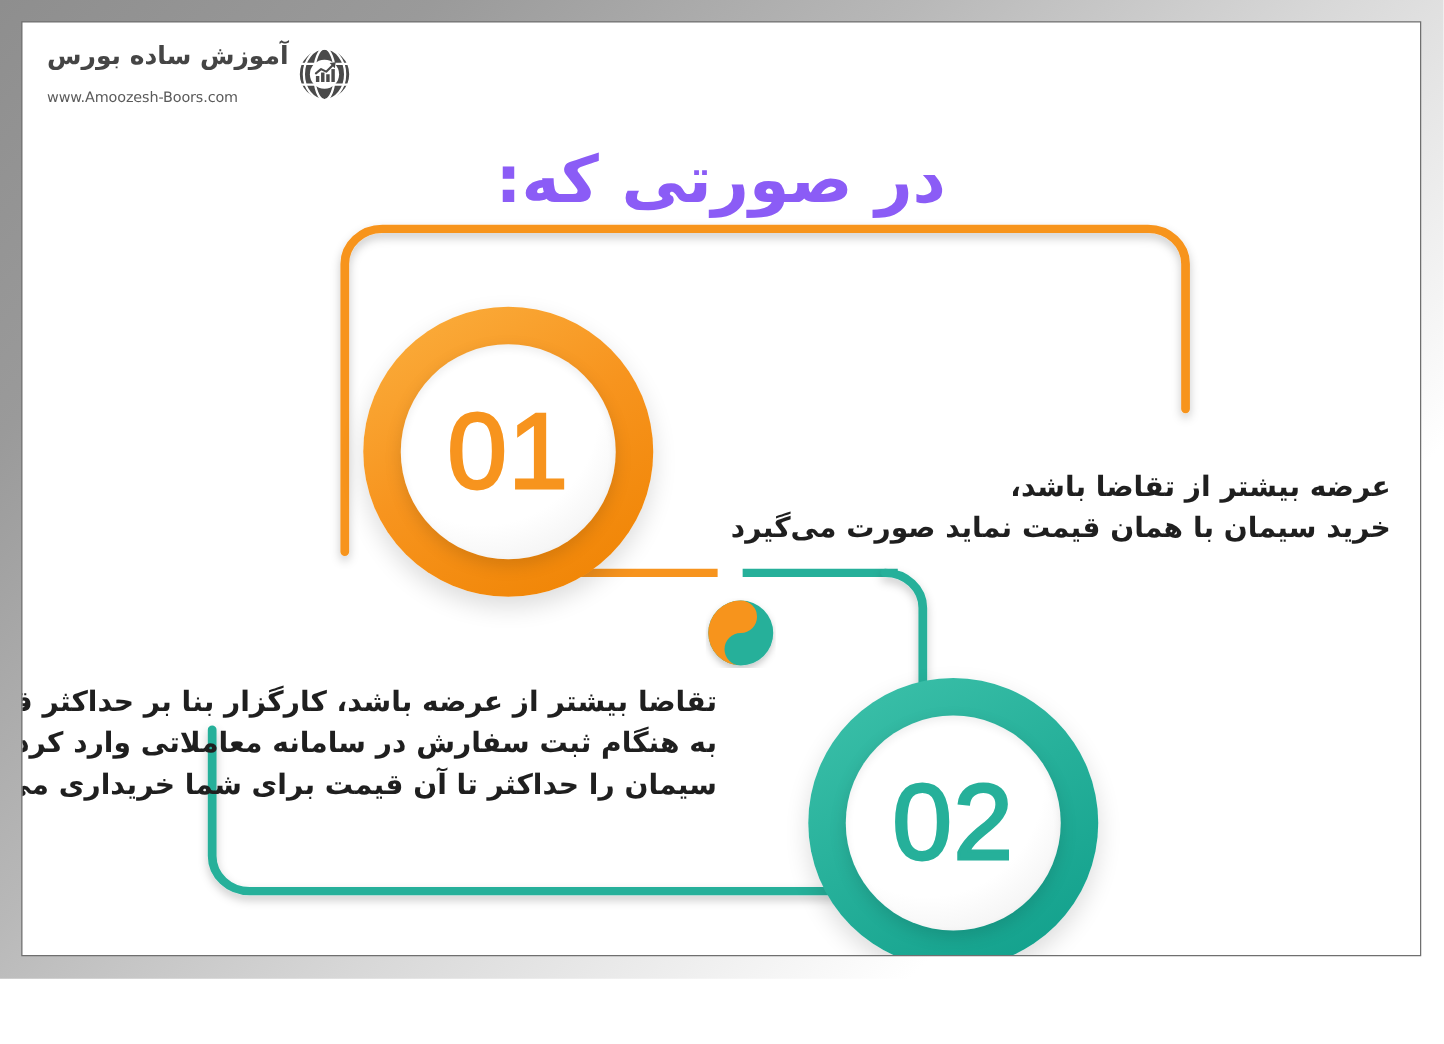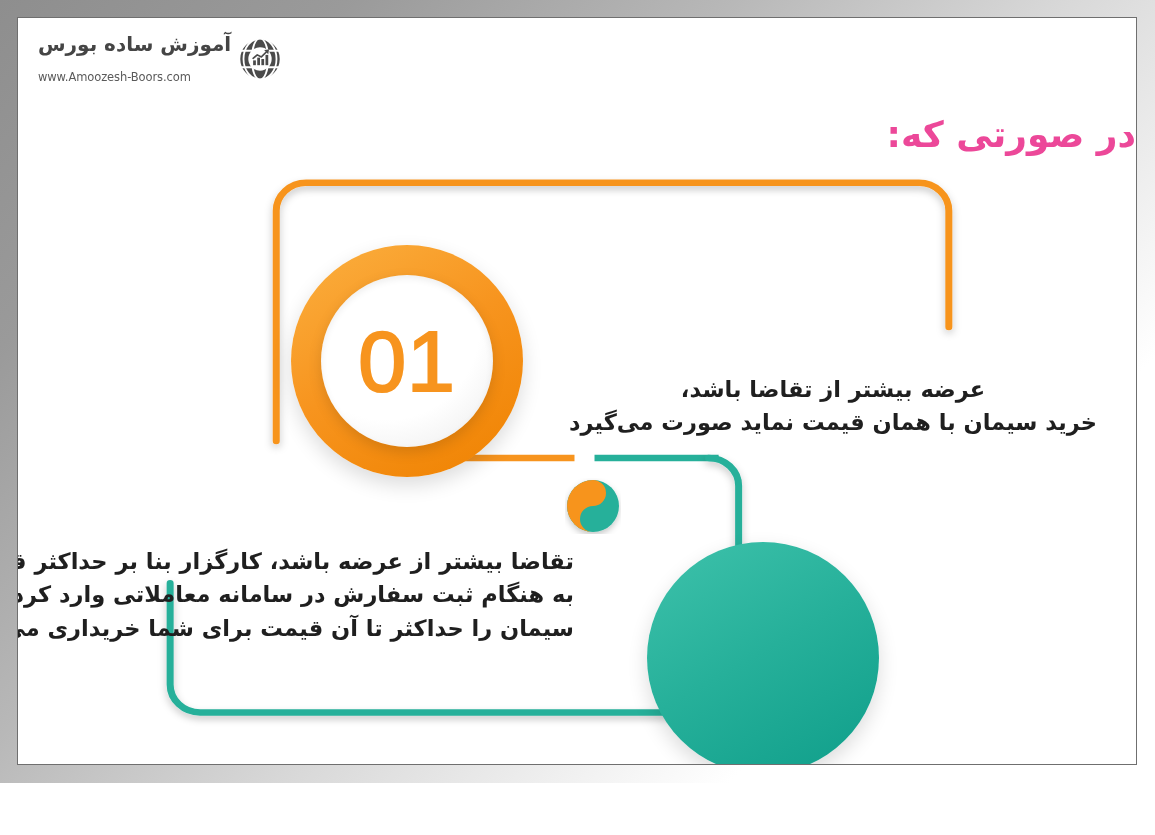--- a/index.html
+++ b/index.html
@@ -65,24 +65,24 @@
     margin-top: 18px;
     letter-spacing: -0.1px;
   }
 
   
   #title {
     position: absolute;
     top: 96px;
     left: 0;
     width: 100%;
-    text-align: right;
-    font-size: 36px;
+    text-align: center;
+    font-size: 52px;
     font-weight: bold;
-    color: #ec4899;
+    color: #8b5cf6;
     direction: rtl;
     letter-spacing: -0.5px;
   }
 
   
   #wires {
     position: absolute;
     left: 0; top: 0;
     width: 100%; height: 100%;
     pointer-events: none;
@@ -141,21 +141,21 @@
     left: 547px;
     top: 460px;
     width: 56px;
     height: 56px;
   }
 
   
   .para {
     position: absolute;
     direction: rtl;
-    text-align: center;
+    text-align: right;
     color: #1f1f1f;
     font-weight: bold;
     font-size: 22.5px;
     line-height: 1.48;
     letter-spacing: -0.2px;
   }
   #text01 { right: 23px; top: 355px; width: 560px; }
   #text02 { right: 562px; top: 527px; width: 550px; }
 
   .para .ln { display: block; white-space: nowrap; }
@@ -230,20 +230,23 @@
 
     <div id="badge01" class="badge">
       <div class="ring"></div>
       <div class="inner">
         <span class="num">01</span>
       </div>
     </div>
 
     <div id="badge02" class="badge">
       <div class="ring"></div>
+      <div class="inner">
+        <span class="num">02</span>
+      </div>
     </div>
 
     <svg id="junction" viewBox="0 0 56 56">
       <defs>
         <filter id="dotshadow" x="-40%" y="-40%" width="180%" height="180%">
           <feDropShadow dx="0" dy="3" stdDeviation="3" flood-color="#000000" flood-opacity="0.22"></feDropShadow>
         </filter>
       </defs>
       <g filter="url(#dotshadow)">
         <circle cx="28" cy="28" r="26" fill="#26B09A"></circle>

